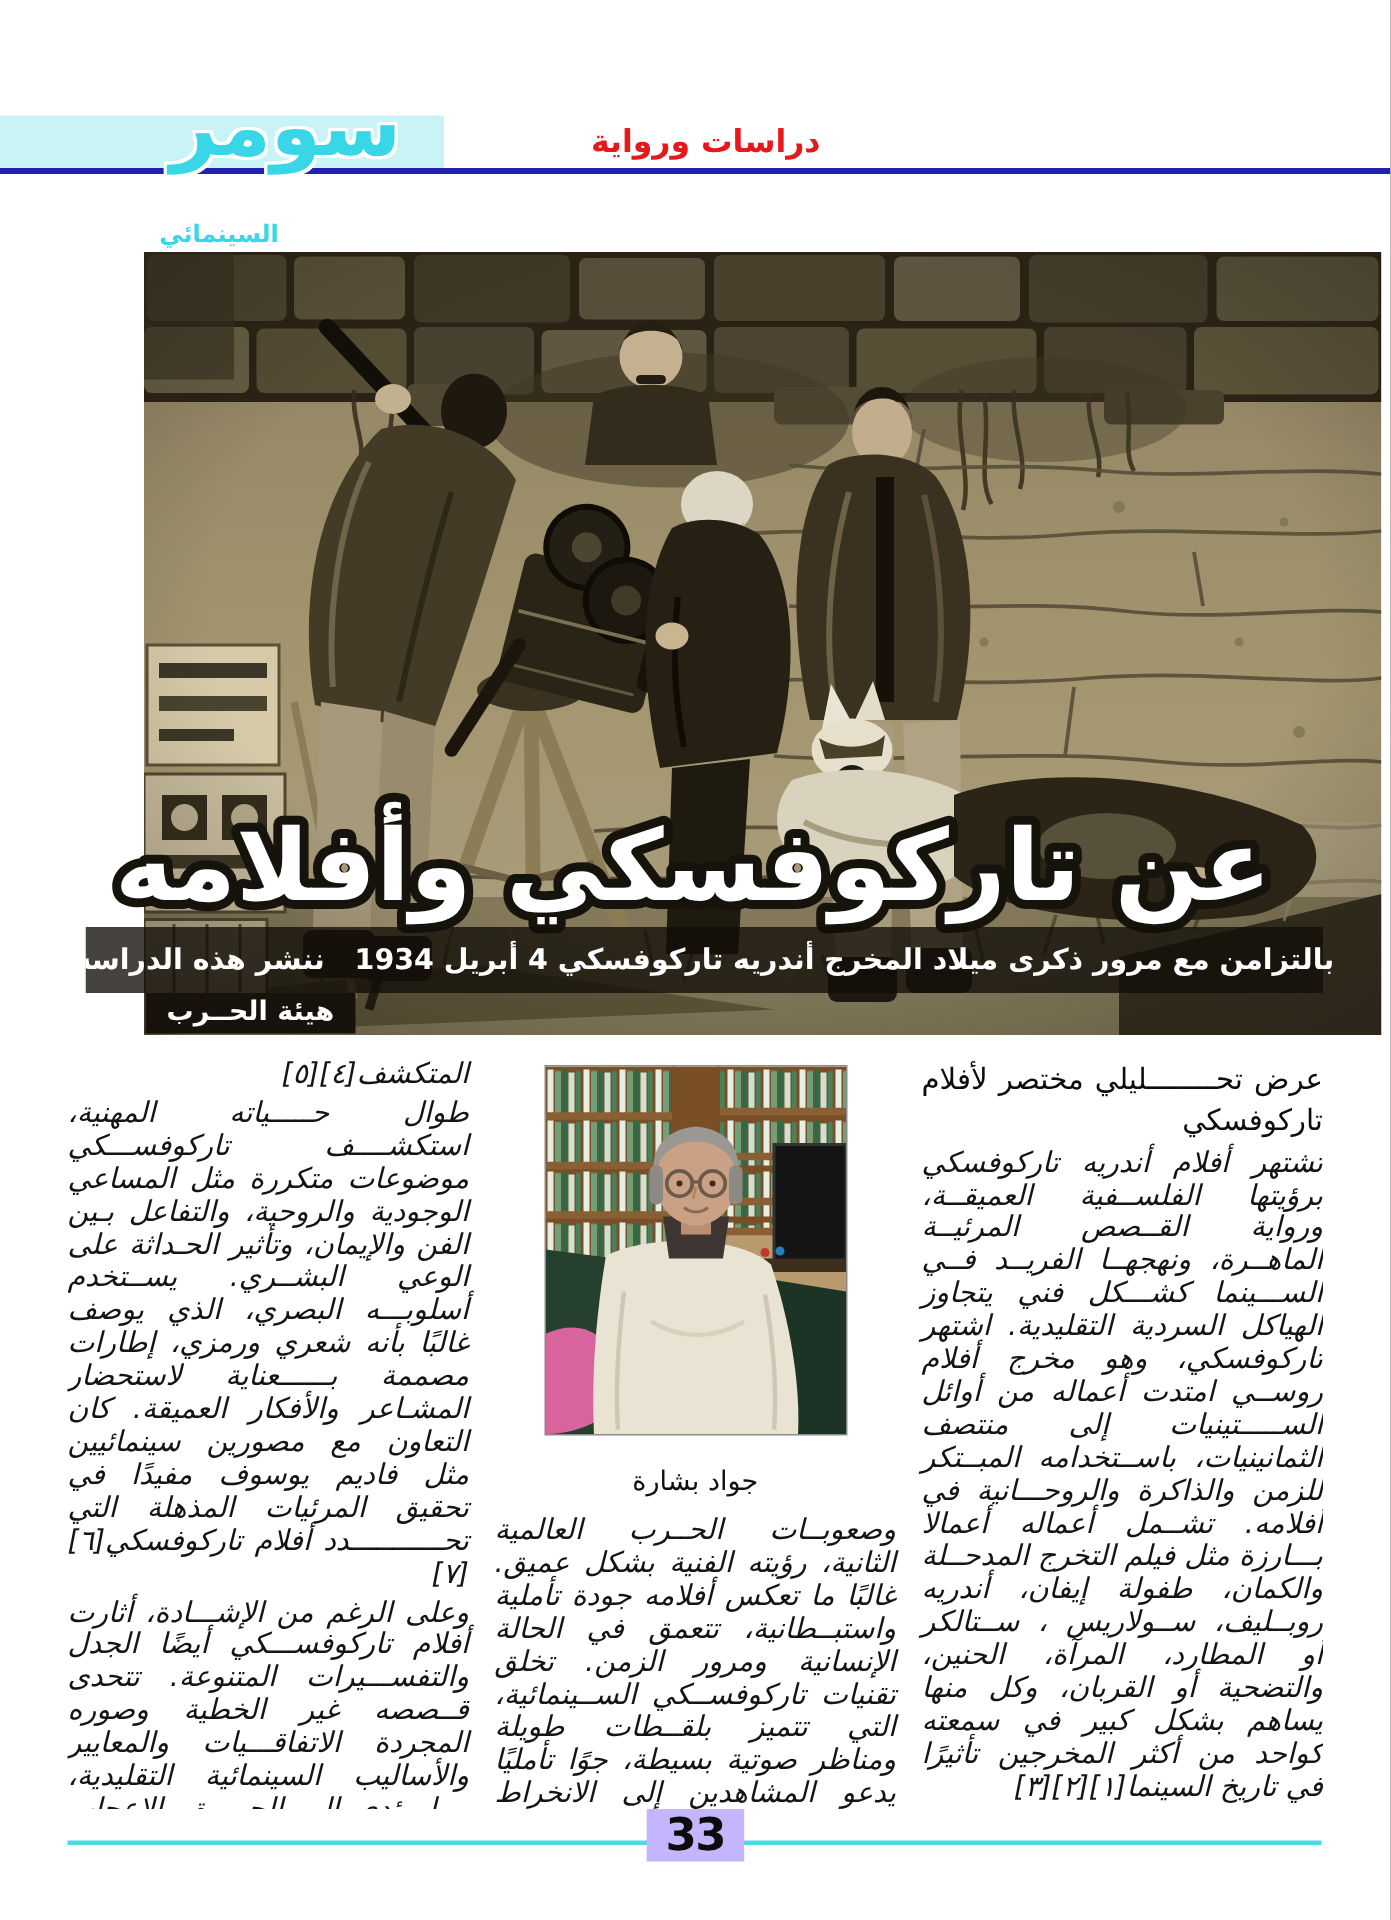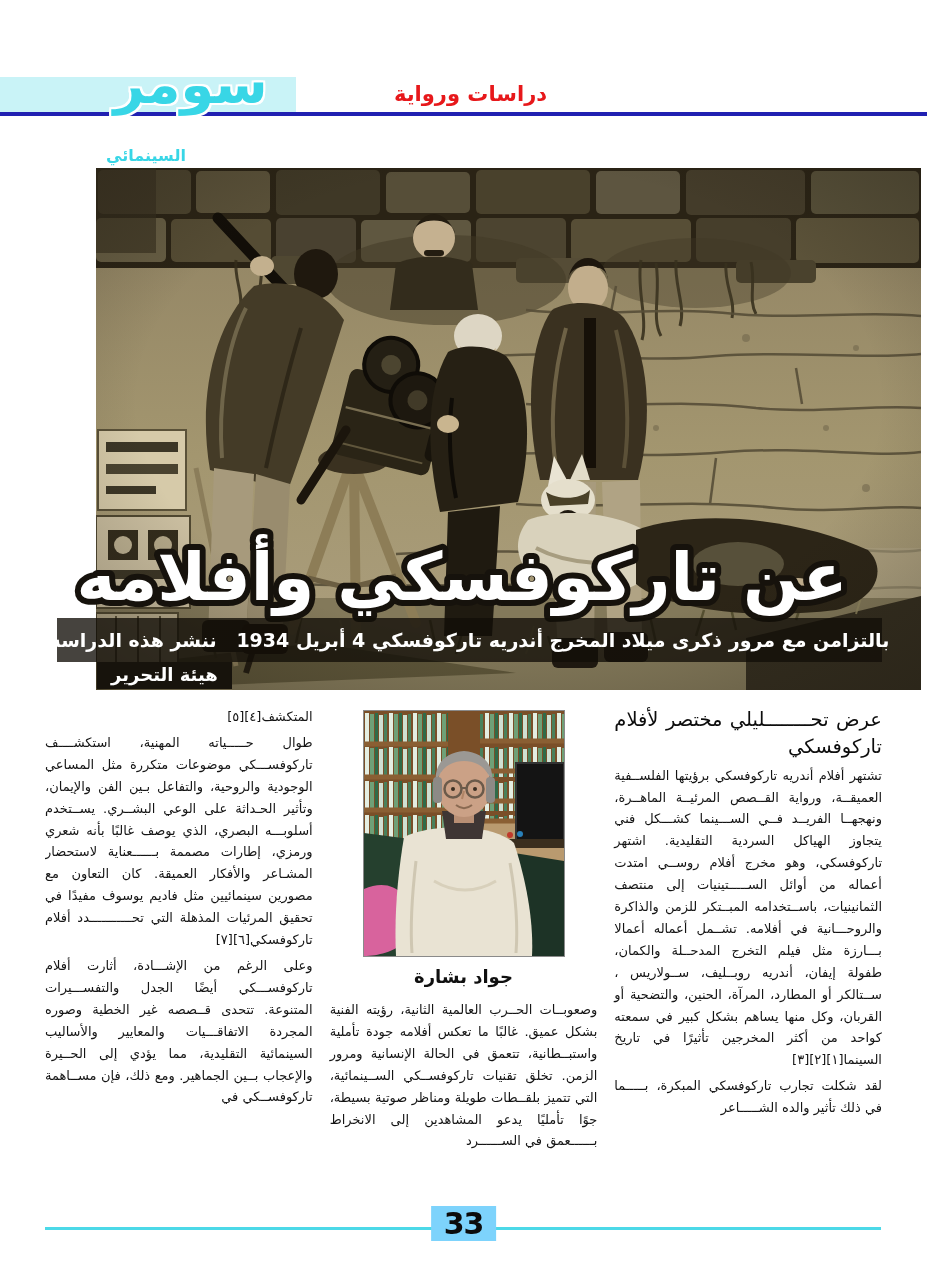--- a/index.html
+++ b/index.html
@@ -50,36 +50,36 @@
   .hero-byline{
     position:absolute; left:40px; top:494px; background:#17130c; color:#fff;
     direction:rtl; font-weight:bold; font-size:18px; padding:2px 14px 4px;
   }
   
   .cols{
     position:absolute; left:45px; top:706px; width:837px; height:500px;
     direction:rtl; display:flex; gap:17px; overflow:hidden;
   }
   .col{flex:1 1 0; min-width:0;}
-  .col p{margin:0 0 4px 0; font-size:13px; line-height:21.9px;
-    text-align:justify; color:var(--ink,#141414);}
+  .col p{margin:0 0 4px 0; font-size:19px; line-height:21.9px;
+    text-align:justify; color:var(--ink,#141414);font-style:italic;}
   .col h3{margin:0 0 4px 0; font-size:19.5px; line-height:1.4; font-weight:normal;
     text-align:justify; color:#0d0d0d;}
   .portrait-fig{width:200px; margin:4px auto 0; border:1px solid #8a8a8a; background:#fff;}
   .portrait-fig svg{display:block; width:100%; height:245px;}
   .portrait-caption{
-    margin:9px 0 12px; text-align:center; direction:rtl;
-    font-size:18px; font-weight:bold; color:#101010;
+    margin:20px 0 12px; text-align:center; direction:rtl;
+    font-size:18px; font-weight:normal; color:#101010;
   }
   
   .footer-line{position:absolute; left:45px; top:1227px; width:836px; height:3px;
     background:var(--footer_cyan,#4cd9e8);}
   .page-num{
     position:absolute; left:50%; transform:translateX(-50%); top:1206px;
-    background:#7dd3fc; padding:0 13px; font-size:30px; font-weight:bold;
+    background:#c4b5fd; padding:0 13px; font-size:30px; font-weight:bold;
     font-family:"DejaVu Sans", sans-serif; color:#0c0c0c; letter-spacing:-1px;
   }
 </style>
 </head>
 <body>
 
 <div class="page">
 
   <div>
     <div class="hdr-band"></div>
@@ -287,21 +287,21 @@
 
     <svg class="hero-title-svg" viewBox="0 0 825 132">
       <text x="405" y="102" text-anchor="middle" style="direction:rtl; font-family:'DejaVu Sans',sans-serif; font-weight:bold; font-size:66px;
                    fill:#ffffff; stroke:#16120c; stroke-width:12px; stroke-linejoin:round; paint-order:stroke;">عن تاركوفسكي وأفلامه</text>
     </svg>
 
     <div class="hero-strip">
       <span>بالتزامن مع مرور ذكرى ميلاد المخرج أندريه تاركوفسكي 4 أبريل 1934&nbsp;&nbsp; ننشر هذه الدراسة</span>
     </div>
 
-    <div class="hero-byline">هيئة التحرير</div>
+    <div class="hero-byline">هيئة الحــرب</div>
   </div>
 
   <div class="cols">
 
     <div class="col">
       <h3>عرض تحــــــــليلي مختصر لأفلام تاركوفسكي</h3>
       <p>تشتهر أفلام أندريه تاركوفسكي برؤيتها الفلســفية العميقــة، ورواية القــصص المرئيــة الماهــرة، ونهجهــا الفريــد فــي الســـينما كشـــكل فني يتجاوز الهياكل السردية التقليدية. اشتهر تاركوفسكي، وهو مخرج أفلام روســي امتدت أعماله من أوائل الســـــتينيات إلى منتصف الثمانينيات، باســتخدامه المبــتكر للزمن والذاكرة والروحـــانية في أفلامه. تشــمل أعماله أعمالا بـــارزة مثل فيلم التخرج المدحــلة والكمان، طفولة إيفان، أندريه روبــليف، ســولاريس ، ســتالكر أو المطارد، المرآة، الحنين، والتضحية أو القربان، وكل منها يساهم بشكل كبير في سمعته كواحد من أكثر المخرجين تأثيرًا في تاريخ السينما[١][٢][٣]</p>
       <p>لقد شكلت تجارب تاركوفسكي المبكرة، بـــــما في ذلك تأثير والده الشـــــاعر</p>
     </div>
 

